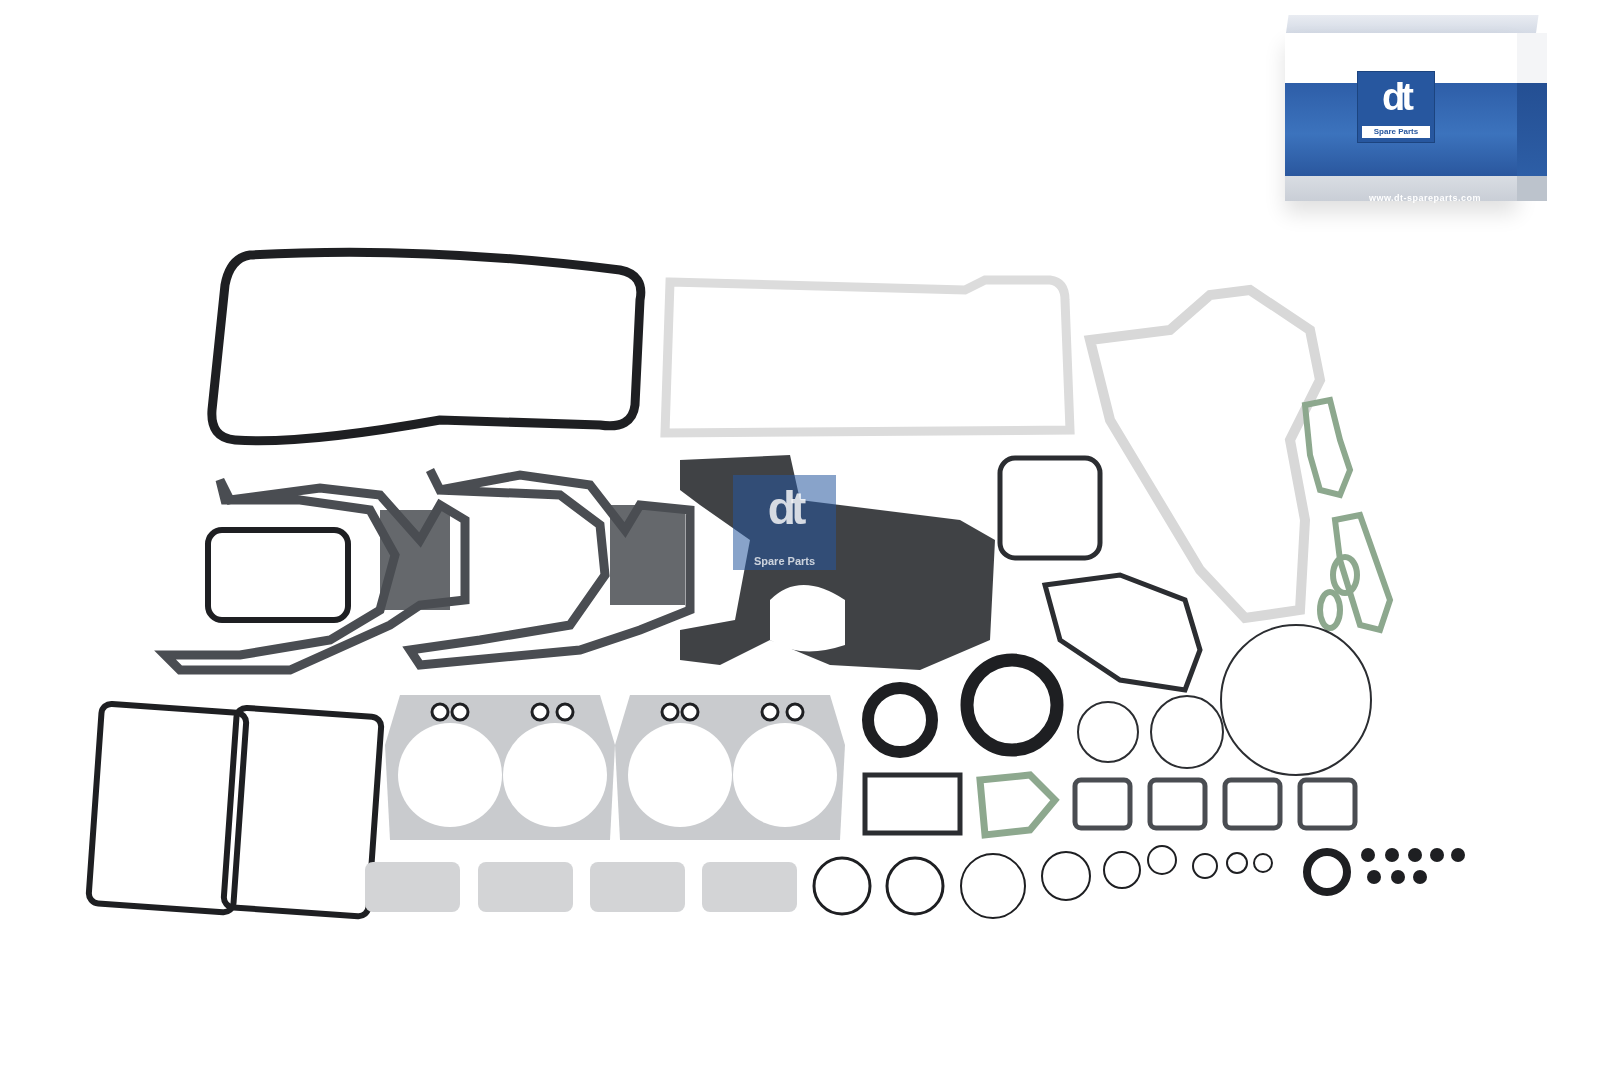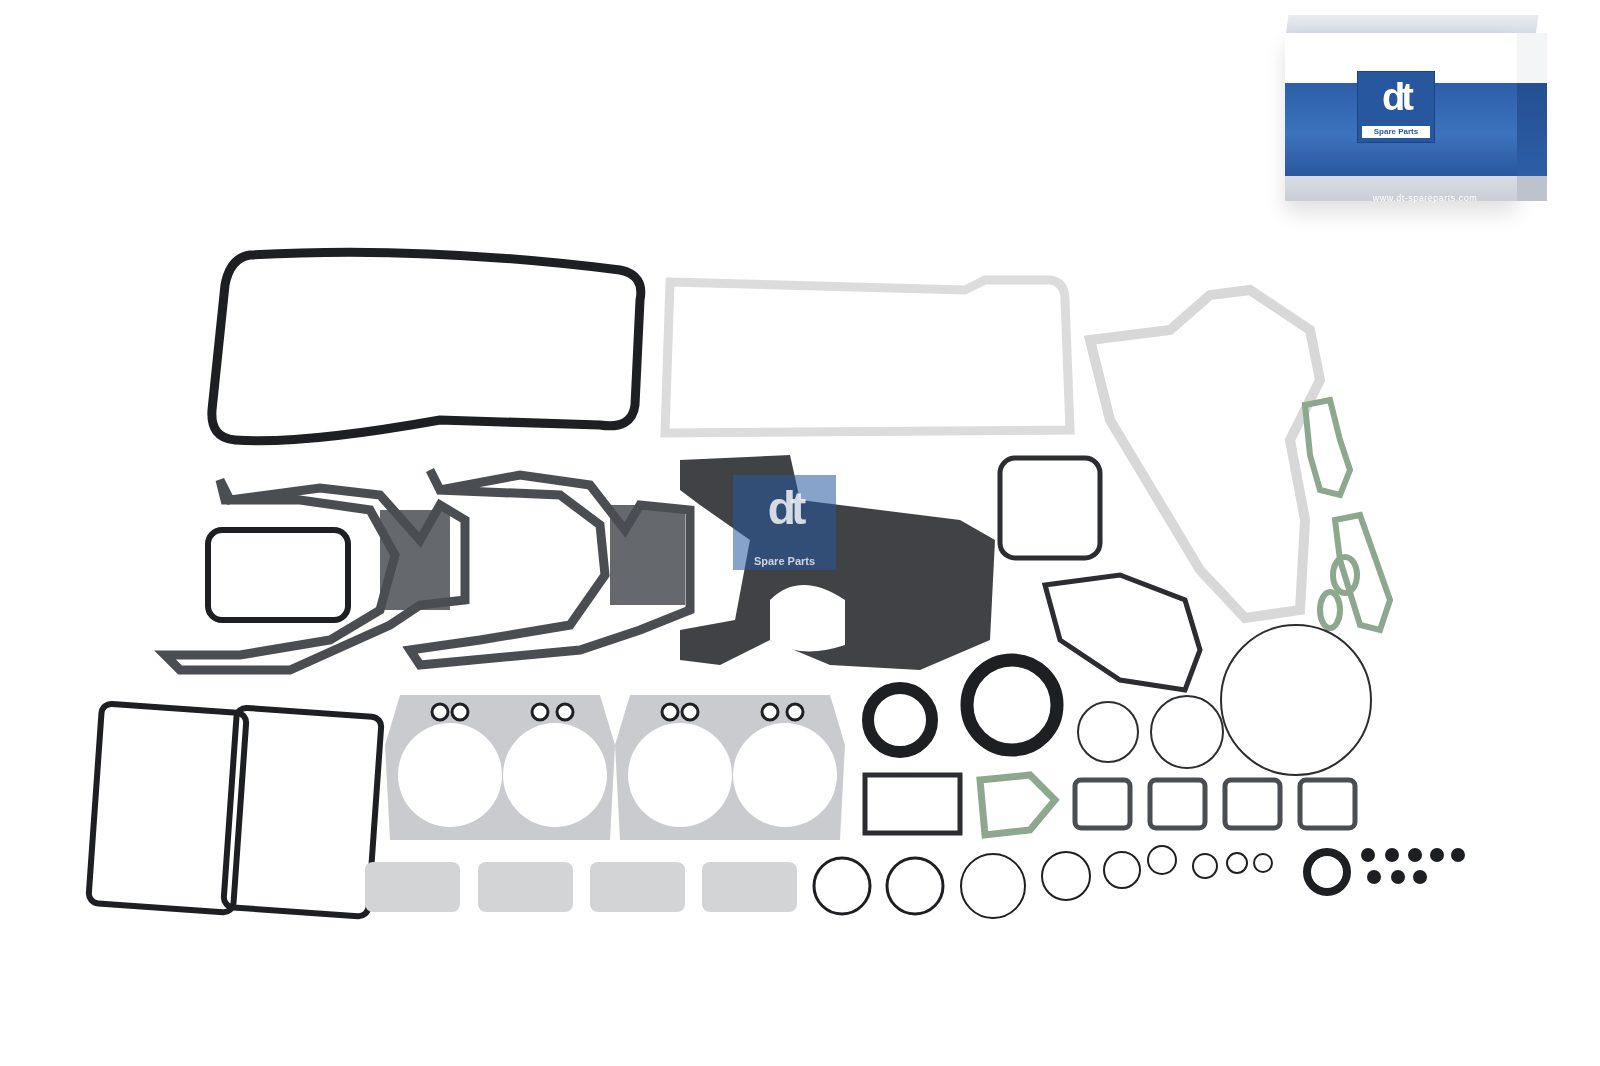--- a/index.html
+++ b/index.html
@@ -4,21 +4,21 @@
 <style>
   html,body{margin:0;padding:0;background:#ffffff;}
   body{width:1600px;height:1066px;position:relative;overflow:hidden;font-family:"Liberation Sans",sans-serif;}
   .box{position:absolute;left:1285px;top:15px;width:262px;height:185px;}
   .box-top{position:absolute;left:2px;top:0;width:250px;height:22px;background:linear-gradient(#e9ecf2,#cfd6e2);transform:skewX(-8deg);}
   .box-front{position:absolute;left:0;top:18px;width:232px;height:168px;background:linear-gradient(#ffffff 0,#ffffff 30%,#2e5ea8 30%,#3c73bd 60%,#2a579e 85%,#d9dde3 85%,#c9ced6 100%);box-shadow:0 12px 20px rgba(0,0,0,0.12);}
   .box-side{position:absolute;left:232px;top:18px;width:30px;height:168px;background:linear-gradient(#f4f5f7 0,#f4f5f7 30%,#244f93 30%,#2d5ea6 85%,#bcc3cc 85%);}
   .logo{position:absolute;left:72px;top:38px;width:76px;height:70px;background:#27579f;border:1px solid #1c447f;}
   .logo-mark{position:absolute;left:8px;top:4px;width:60px;height:42px;color:#fff;font-weight:bold;font-size:38px;line-height:42px;text-align:center;letter-spacing:-4px;}
   .logo-sub{position:absolute;left:4px;bottom:4px;right:4px;height:12px;background:#fff;color:#27579f;font-size:8px;line-height:12px;text-align:center;font-weight:bold;}
-  .box-url{position:absolute;left:0;top:160px;width:280px;text-align:center;color:#fff;font-size:9px;font-weight:normal;letter-spacing:0.5px;}
+  .box-url{position:absolute;left:0;top:160px;width:280px;text-align:center;color:#fff;font-size:9px;font-weight:bold;letter-spacing:0.5px;}
   .wm{position:absolute;left:733px;top:475px;width:103px;height:95px;background:rgba(39,87,159,0.55);}
   .wm-mark{position:absolute;left:0;top:6px;width:100%;text-align:center;color:rgba(255,255,255,0.8);font-size:46px;font-weight:bold;letter-spacing:-5px;}
   .wm-sub{position:absolute;left:0;bottom:3px;width:100%;text-align:center;color:rgba(255,255,255,0.75);font-size:11px;font-weight:bold;}
   svg.parts{position:absolute;left:0;top:0;}
 </style>
 </head>
 <body>
 
 <div class="box">
   <div class="box-top"></div>

